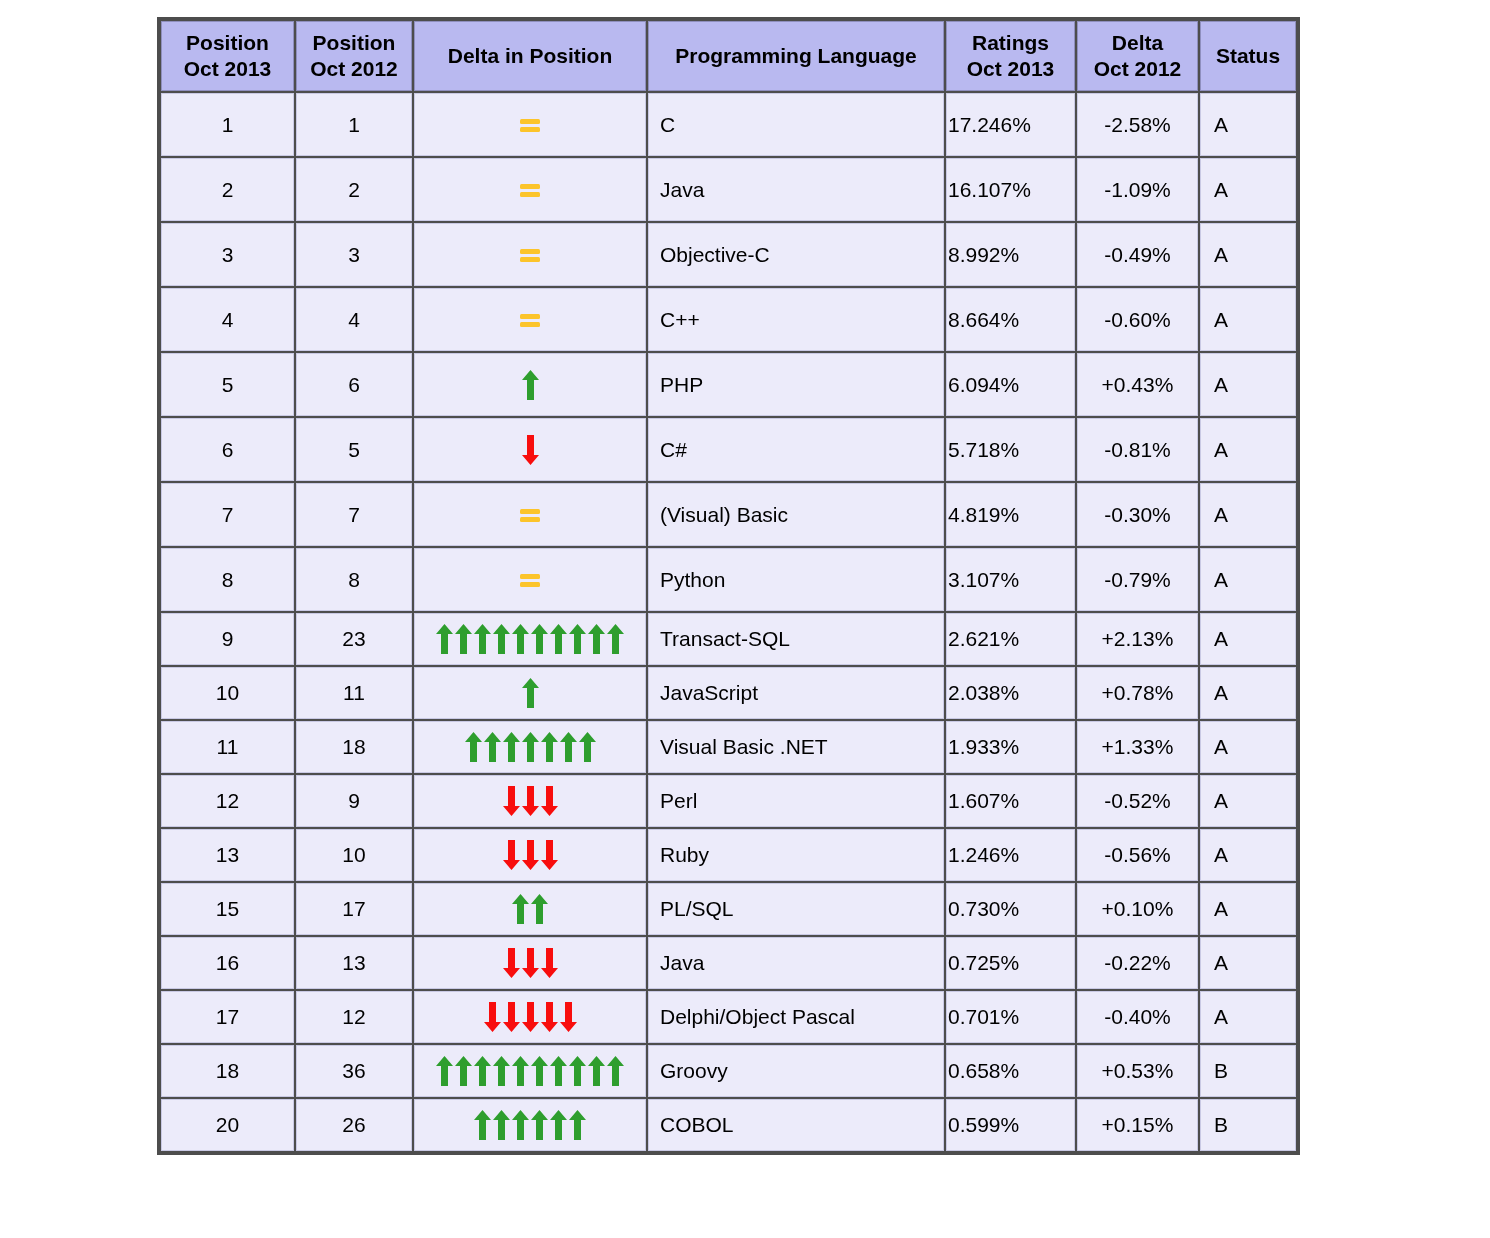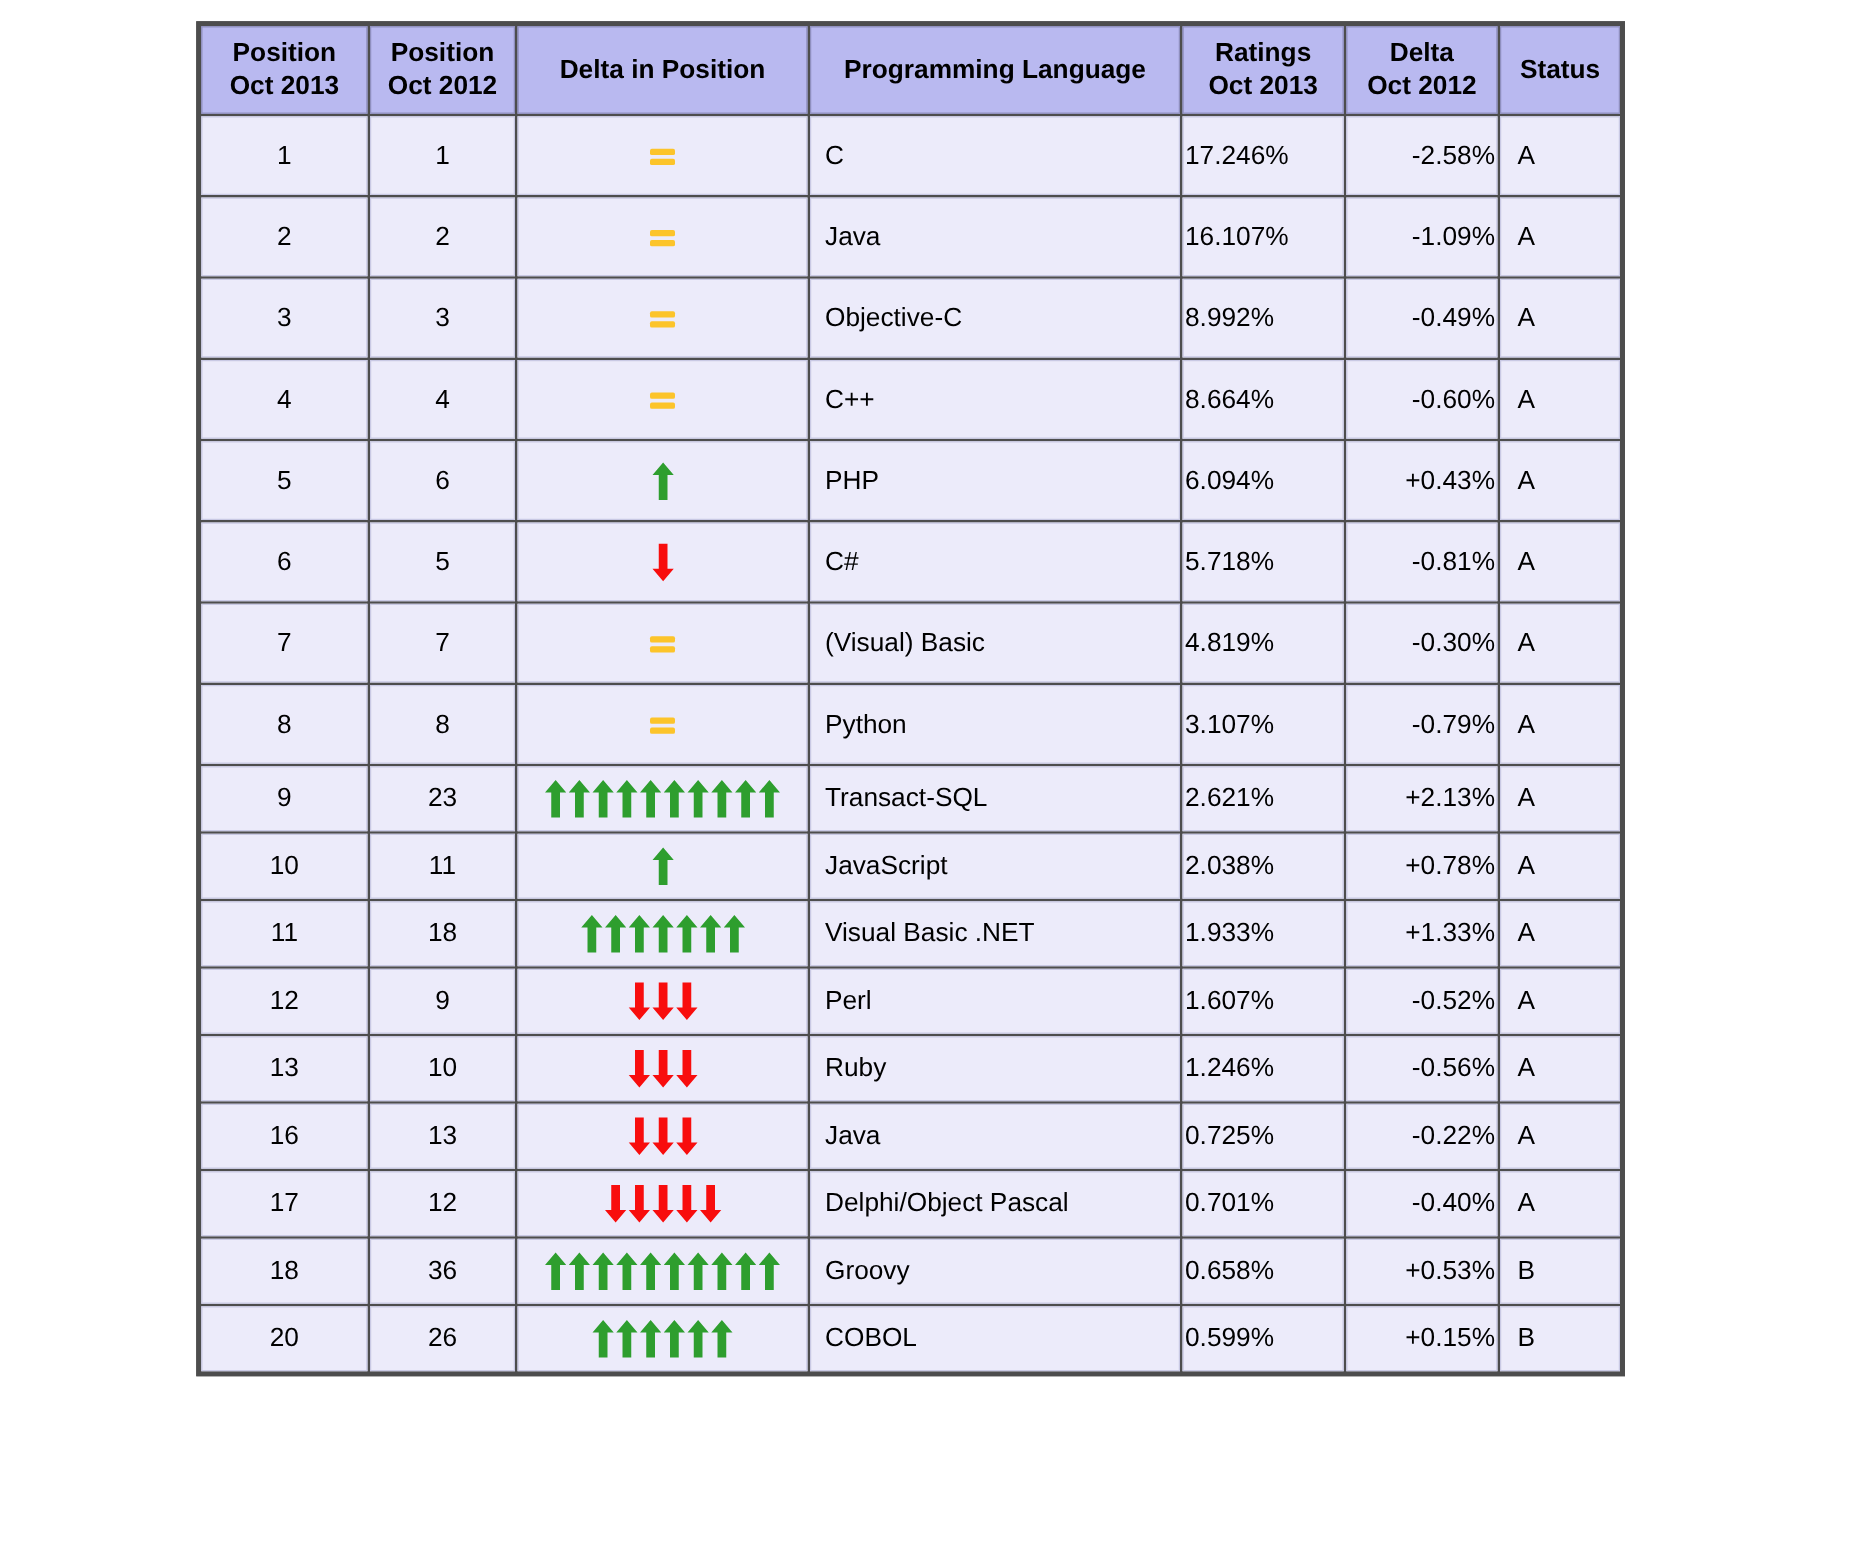--- a/index.html
+++ b/index.html
@@ -51,21 +51,21 @@
   col.c-delta  { width: 232px; }
   col.c-lang   { width: 296px; }
   col.c-rat    { width: 129px; }
   col.c-dlt    { width: 121px; }
   col.c-stat   { width: 96px; }
 
   td.pos, td.pos2 { text-align: center; }
   td.deltapos { text-align: center; padding: 0; white-space: nowrap; line-height: 0; }
   td.lang { text-align: left; padding-left: 11px; color: #1b1bb3; }
   td.rating { text-align: left; }
-  td.delta { text-align: right; }
+  td.delta { text-align: center; }
   td.status { text-align: left; padding-left: 13px; }
 
   tr.tall td { height: 59px; }
   tr.short td { height: 48px; }
 
   
   .arrow {
     display: inline-block;
     vertical-align: middle;
     width: 19px;
@@ -288,20 +288,33 @@
                 <path d="M9.5 32 L18 22 L13 22 L13 2 L6 2 L6 22 L1 22 Z" fill="#f80d0d"></path>
               </svg></span><span class="arrow"><svg width="19" height="34" viewBox="0 0 19 34">
                 <path d="M9.5 32 L18 22 L13 22 L13 2 L6 2 L6 22 L1 22 Z" fill="#f80d0d"></path>
               </svg></span></td>
           <td class="lang">Ruby</td>
           <td class="rating">1.246%</td>
           <td class="delta">-0.56%</td>
           <td class="status">A</td>
         </tr>
         <tr class="short">
+          <td class="pos">15</td>
+          <td class="pos2">17</td>
+          <td class="deltapos"><span class="arrow"><svg width="19" height="34" viewBox="0 0 19 34">
+                <path d="M9.5 2 L18 12 L13 12 L13 32 L6 32 L6 12 L1 12 Z" fill="#2e9e2e"></path>
+              </svg></span><span class="arrow"><svg width="19" height="34" viewBox="0 0 19 34">
+                <path d="M9.5 2 L18 12 L13 12 L13 32 L6 32 L6 12 L1 12 Z" fill="#2e9e2e"></path>
+              </svg></span></td>
+          <td class="lang">PL/SQL</td>
+          <td class="rating">0.730%</td>
+          <td class="delta">+0.10%</td>
+          <td class="status">A</td>
+        </tr>
+        <tr class="short">
           <td class="pos">16</td>
           <td class="pos2">13</td>
           <td class="deltapos"><span class="arrow"><svg width="19" height="34" viewBox="0 0 19 34">
                 <path d="M9.5 32 L18 22 L13 22 L13 2 L6 2 L6 22 L1 22 Z" fill="#f80d0d"></path>
               </svg></span><span class="arrow"><svg width="19" height="34" viewBox="0 0 19 34">
                 <path d="M9.5 32 L18 22 L13 22 L13 2 L6 2 L6 22 L1 22 Z" fill="#f80d0d"></path>
               </svg></span><span class="arrow"><svg width="19" height="34" viewBox="0 0 19 34">
                 <path d="M9.5 32 L18 22 L13 22 L13 2 L6 2 L6 22 L1 22 Z" fill="#f80d0d"></path>
               </svg></span></td>
           <td class="lang">Java</td>

